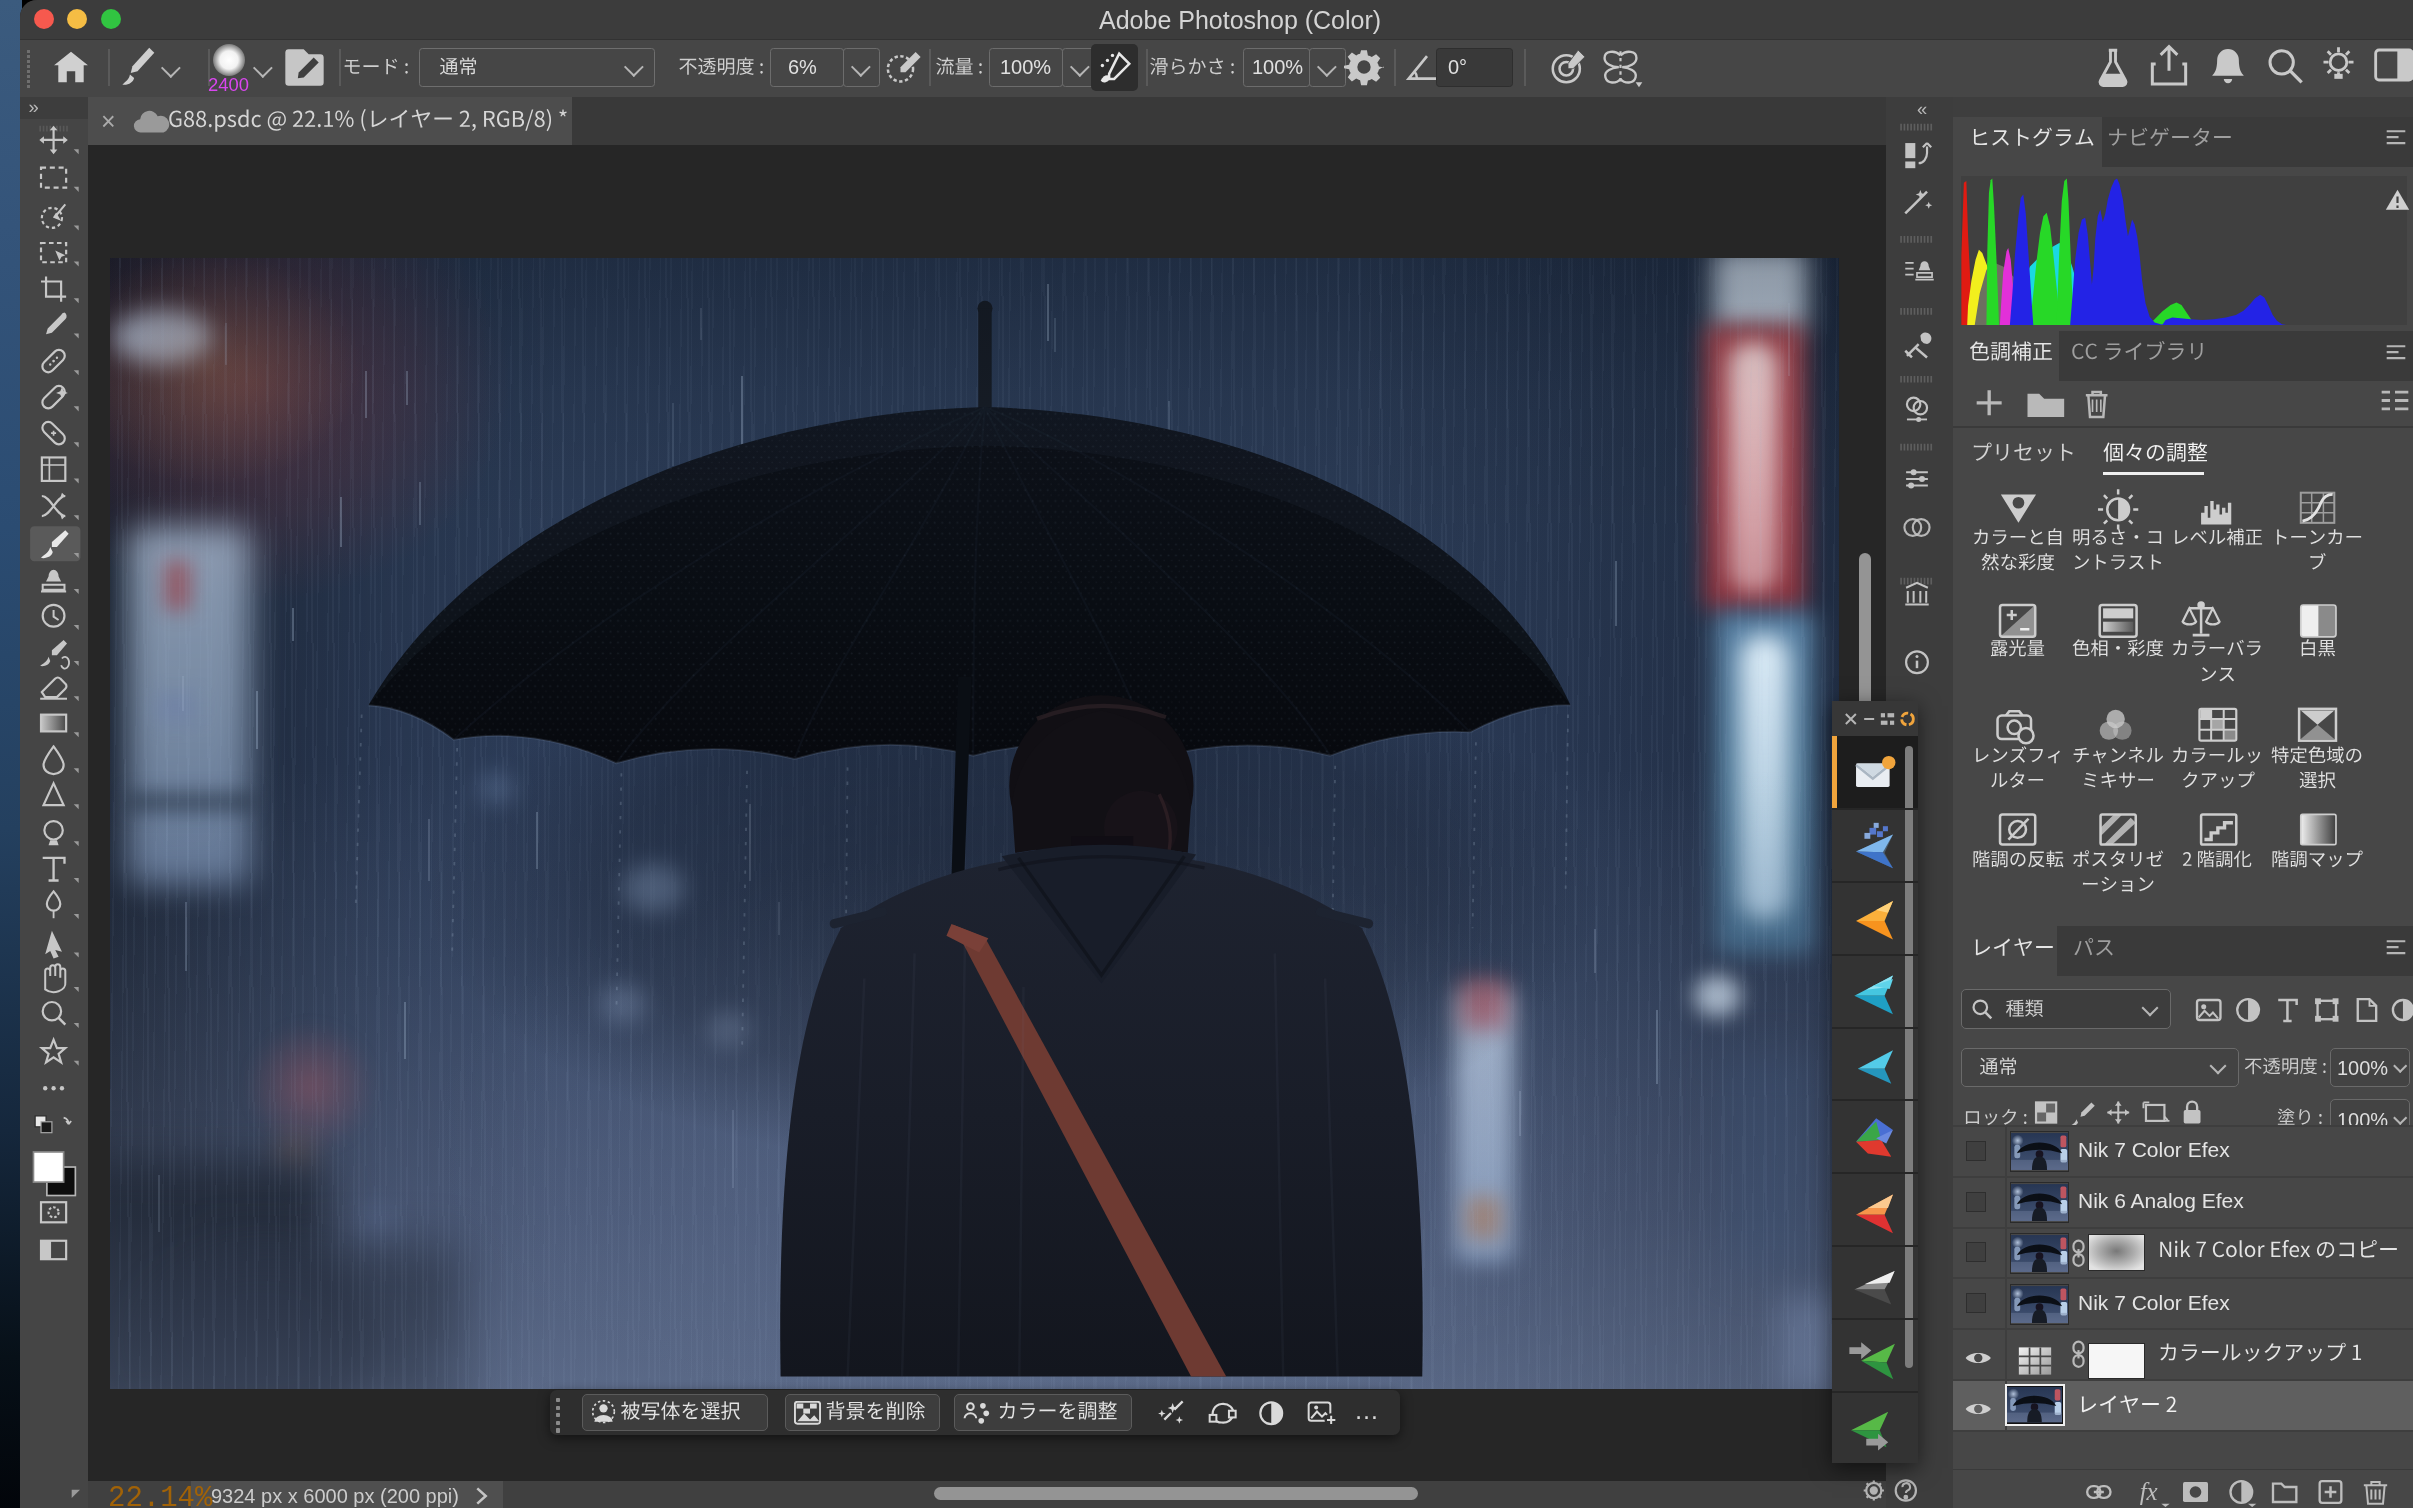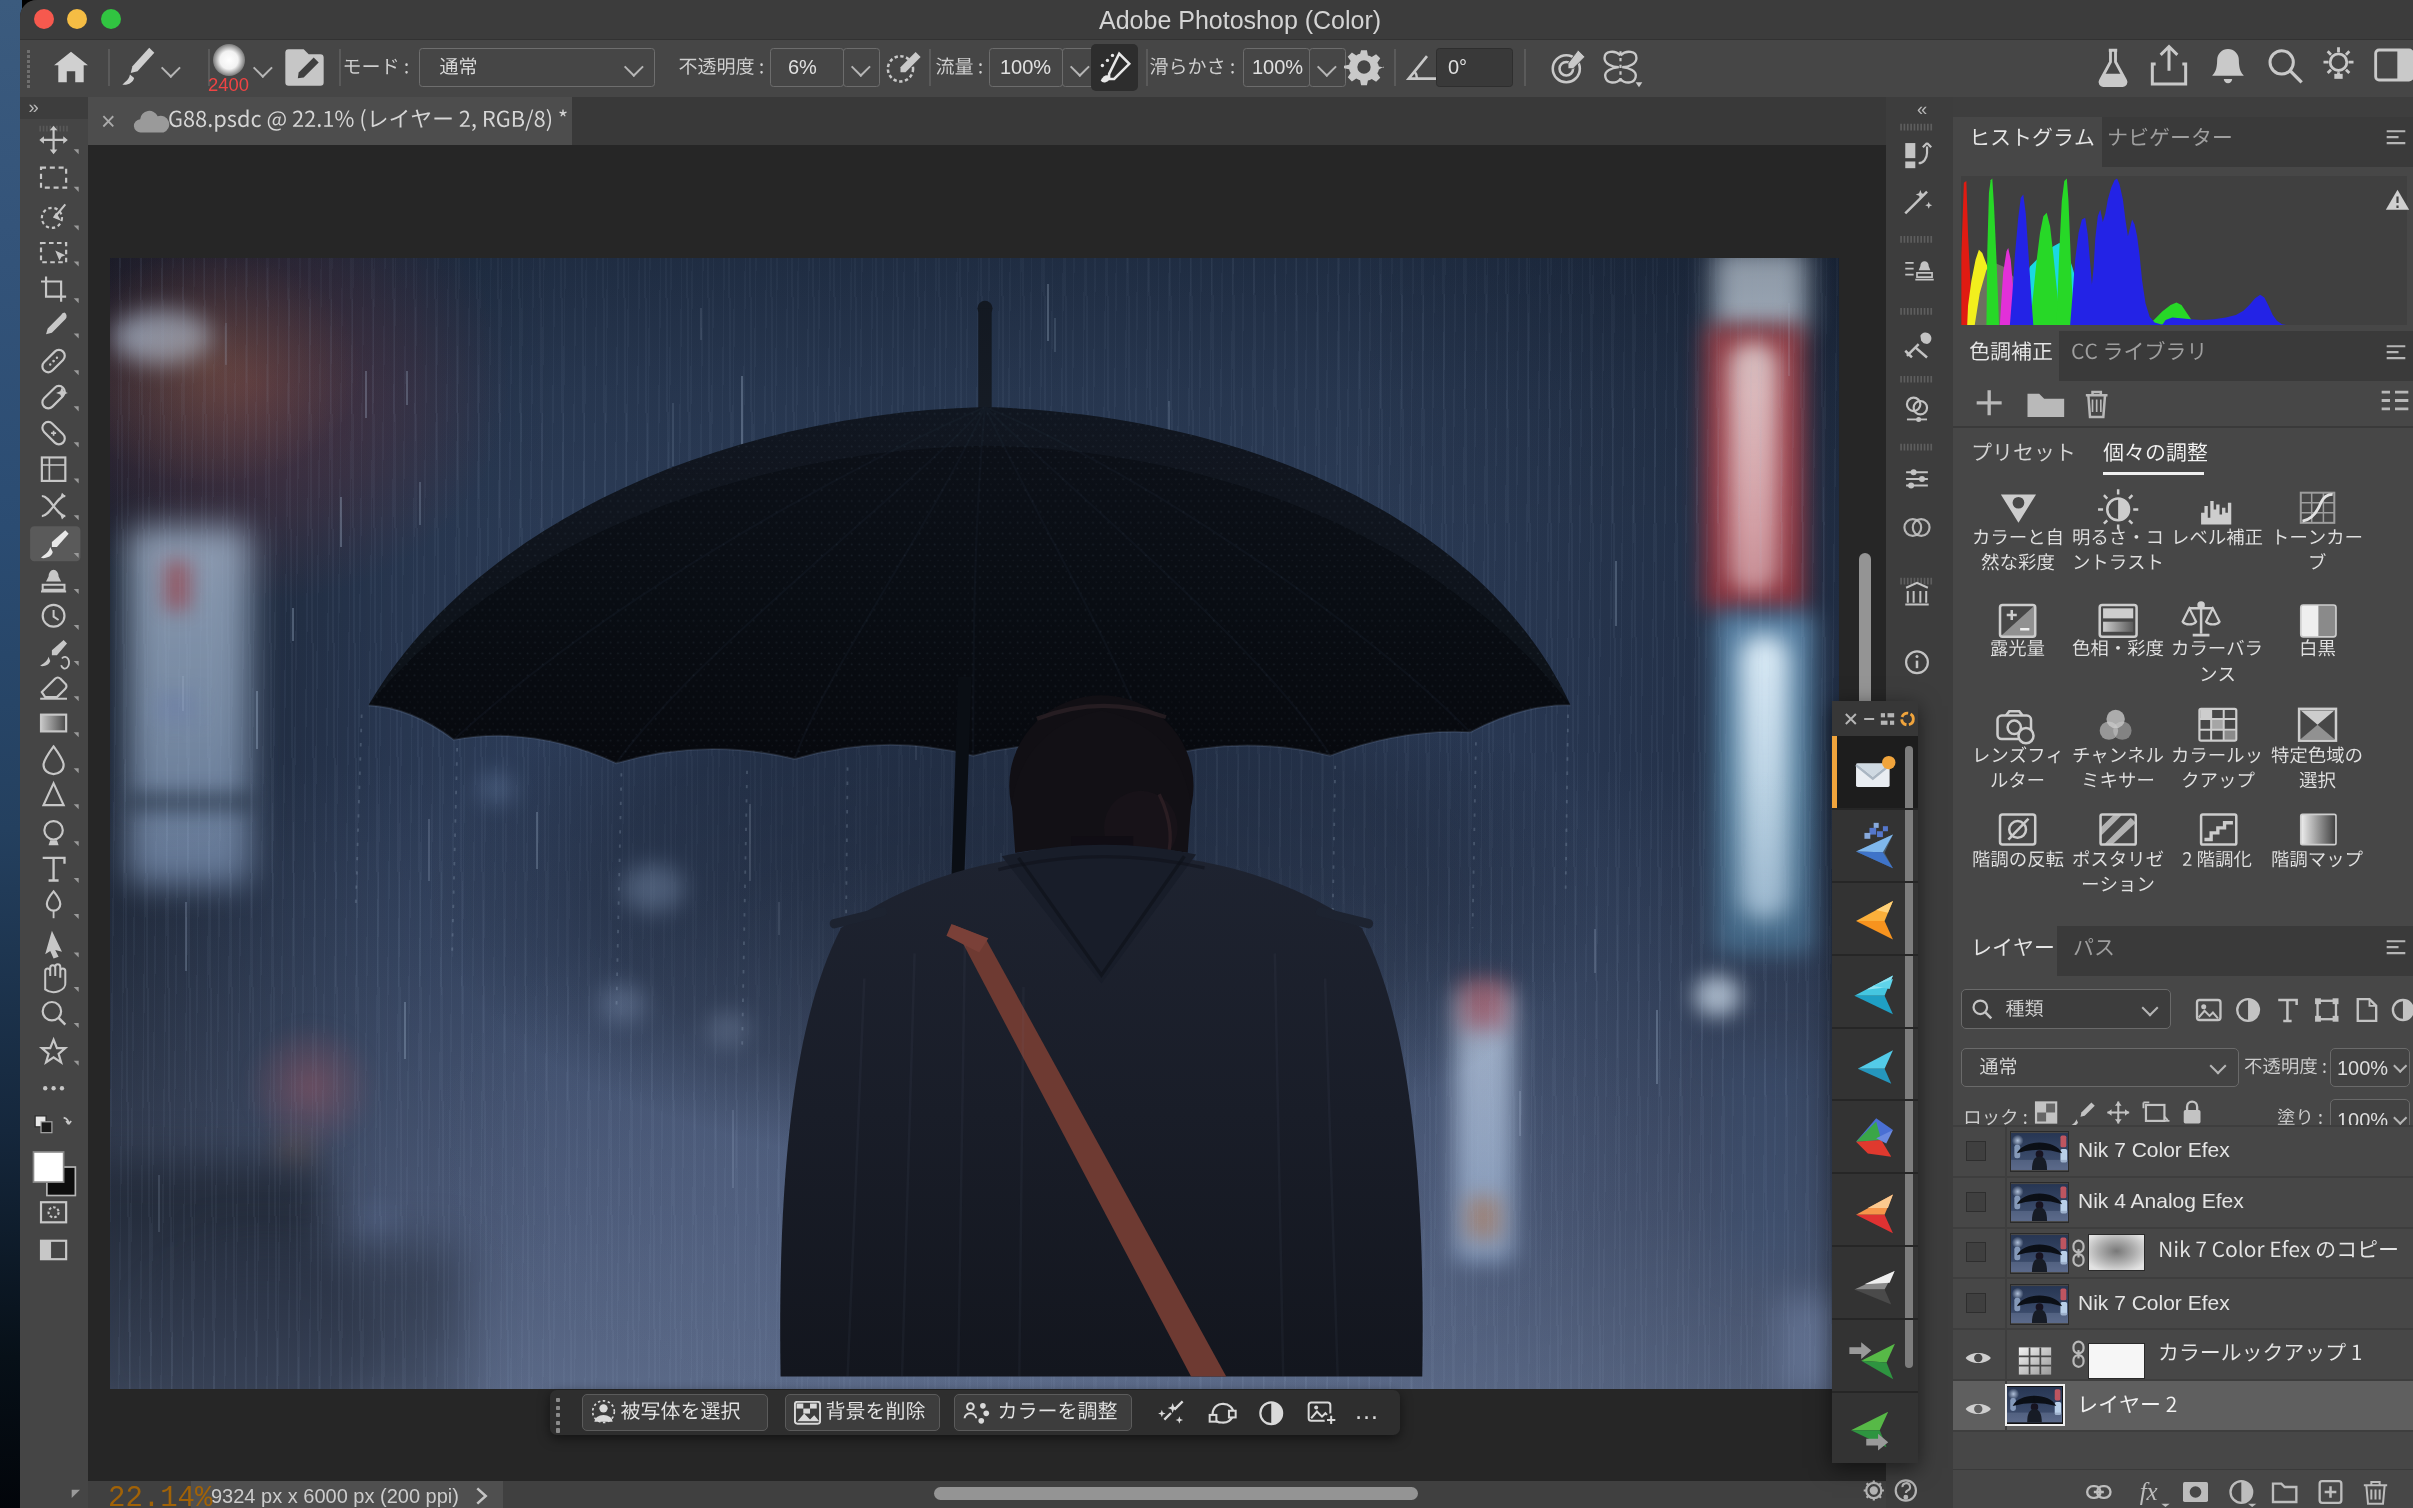--- a/index.html
+++ b/index.html
@@ -45,21 +45,21 @@
     <path d="M26 8 L6 24 L11 24 L11 44 L21 44 L21 31 L31 31 L31 44 L41 44 L41 24 L46 24 Z" fill="#d0d0d0"></path>
   </svg>
 <div class="sep" style="left:108px;"></div>
 <svg class="abs" style="left:119px;top:46px;" width="37" height="42" viewBox="0 0 44 50">
     <path d="M36 2 L42 8 L22 30 L14 32 L16 24 Z" fill="#cfcfcf"></path>
     <path d="M13 34 c-1 6 -5 8 -9 12 c7 1 13 -3 14 -8 z" fill="#cfcfcf"></path>
   </svg>
 <div class="chev" style="left:164px;top:61px;"></div>
 <div class="sep" style="left:208px;"></div>
 <div class="abs" style="left:213px;top:44px;width:32px;height:32px;border-radius:50%;background:radial-gradient(circle,#ffffff 0%,#f2f2f2 40%,rgba(255,255,255,0.25) 72%,rgba(255,255,255,0) 100%);"></div>
-<div class="txt" style="left:208px;top:74px;font-size:18.4px;color:#ef4444;">2400</div>
+<div class="txt" style="left:208px;top:74px;font-size:18.4px;color:#d946ef;">2400</div>
 <div class="chev" style="left:256px;top:61px;"></div>
 <svg class="abs" style="left:282px;top:44px;" width="45" height="47" viewBox="0 0 54 56">
     <path d="M4 10 a4 4 0 0 1 4 -4 h18 l6 6 h14 a4 4 0 0 1 4 4 v30 a4 4 0 0 1 -4 4 H8 a4 4 0 0 1 -4 -4 z" fill="#c6c6c6"></path>
     <path d="M38 16 L44 22 L26 40 L19 41 L20 34 Z" fill="#3f3f3f"></path>
   </svg>
 <div class="sep" style="left:339px;"></div>
 
 <div class="box" style="left:419px;top:48px;width:236px;height:39px;border-color:#6e6e6e;"></div>
 <div class="chev" style="left:627px;top:60px;"></div>
 
@@ -963,21 +963,21 @@
     <rect x="4" y="2" width="12" height="14" rx="6" fill="none" stroke="#b9b9b9" stroke-width="2.6"></rect>
     <rect x="4" y="18" width="12" height="14" rx="6" fill="none" stroke="#b9b9b9" stroke-width="2.6"></rect>
     <path d="M10 12 v10" stroke="#b9b9b9" stroke-width="2.6"></path>
   </svg>
 <div class="abs" style="left:2088px;top:1343px;width:55px;height:34px;border:1.7px solid #2a2a2a;background:#f6f6f6;"></div>
 
 <div class="abs" style="left:2005px;top:1384px;width:60px;height:42px;border:2.5px solid #f0f0f0;box-sizing:border-box;background:#111;"><svg width="55" height="37" viewBox="0 0 68 44">
       <use href="#mini"></use>
     </svg></div>
 <div class="txt" style="left:2078px;top:1138px;font-size:21px;color:#e4e4e4;">Nik 7 Color Efex</div>
-<div class="txt" style="left:2078px;top:1189px;font-size:21px;color:#e4e4e4;">Nik 4 Analog Efex</div>
+<div class="txt" style="left:2078px;top:1189px;font-size:21px;color:#e4e4e4;">Nik 6 Analog Efex</div>
 <div class="txt" style="left:2078px;top:1291px;font-size:21px;color:#e4e4e4;">Nik 7 Color Efex</div>
 
 <div class="abs" style="left:1953px;top:1469px;width:461px;height:39px;background:#474747;border-top:1.7px solid #3a3a3a;"></div>
 <svg class="abs" style="left:2083px;top:1477px;" width="330" height="30" viewBox="0 0 394 36">
   <g fill="none" stroke="#bdbdbd" stroke-width="2.8">
     <g transform="translate(18,18)">
         <rect x="-14" y="-7" width="16" height="14" rx="7"></rect>
         <rect x="-2" y="-7" width="16" height="14" rx="7"></rect>
         <path d="M-6 0 h12" stroke-width="3"></path>
       </g>

